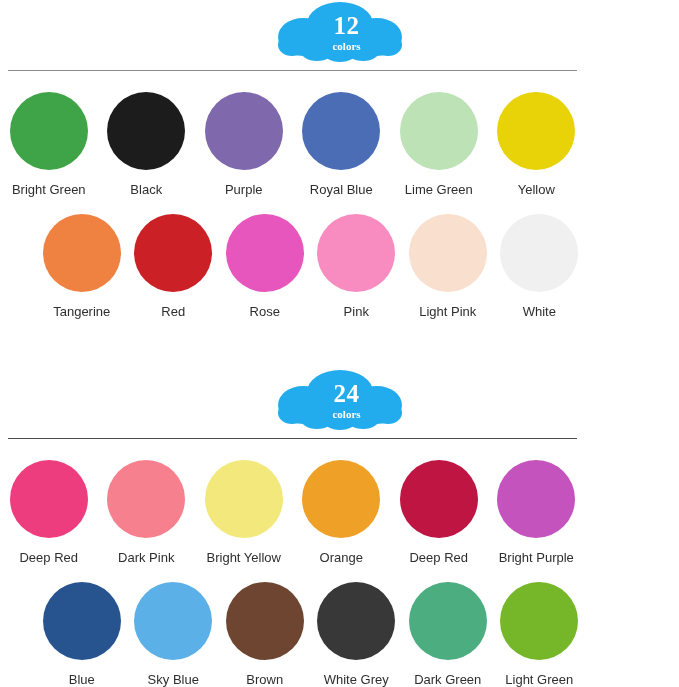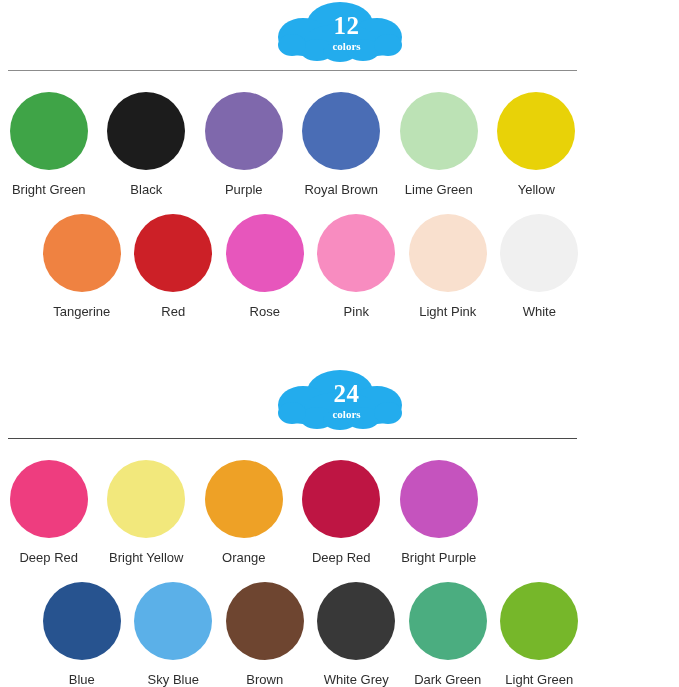--- a/index.html
+++ b/index.html
@@ -149,21 +149,21 @@
     <div class="swatch">
       <div class="dot" style="background-color: rgb(28, 28, 28);"></div>
       <div class="swatch-label">Black</div>
     </div>
     <div class="swatch">
       <div class="dot" style="background-color: rgb(127, 104, 172);"></div>
       <div class="swatch-label">Purple</div>
     </div>
     <div class="swatch">
       <div class="dot" style="background-color: rgb(74, 109, 181);"></div>
-      <div class="swatch-label">Royal Brown</div>
+      <div class="swatch-label">Royal Blue</div>
     </div>
     <div class="swatch">
       <div class="dot" style="background-color: rgb(188, 226, 181);"></div>
       <div class="swatch-label">Lime Green</div>
     </div>
     <div class="swatch">
       <div class="dot" style="background-color: rgb(232, 210, 8);"></div>
       <div class="swatch-label">Yellow</div>
     </div>
   </div>
@@ -220,20 +220,24 @@
   </div>
 
   <div class="divider strong"></div>
 
   <div class="grid row-1">
     <div class="swatch">
       <div class="dot" style="background-color: rgb(238, 61, 127);"></div>
       <div class="swatch-label">Deep Red</div>
     </div>
     <div class="swatch">
+      <div class="dot" style="background-color: rgb(247, 128, 143);"></div>
+      <div class="swatch-label">Dark Pink</div>
+    </div>
+    <div class="swatch">
       <div class="dot" style="background-color: rgb(242, 232, 124);"></div>
       <div class="swatch-label">Bright Yellow</div>
     </div>
     <div class="swatch">
       <div class="dot" style="background-color: rgb(238, 161, 38);"></div>
       <div class="swatch-label">Orange</div>
     </div>
     <div class="swatch">
       <div class="dot" style="background-color: rgb(190, 21, 67);"></div>
       <div class="swatch-label">Deep Red</div>

